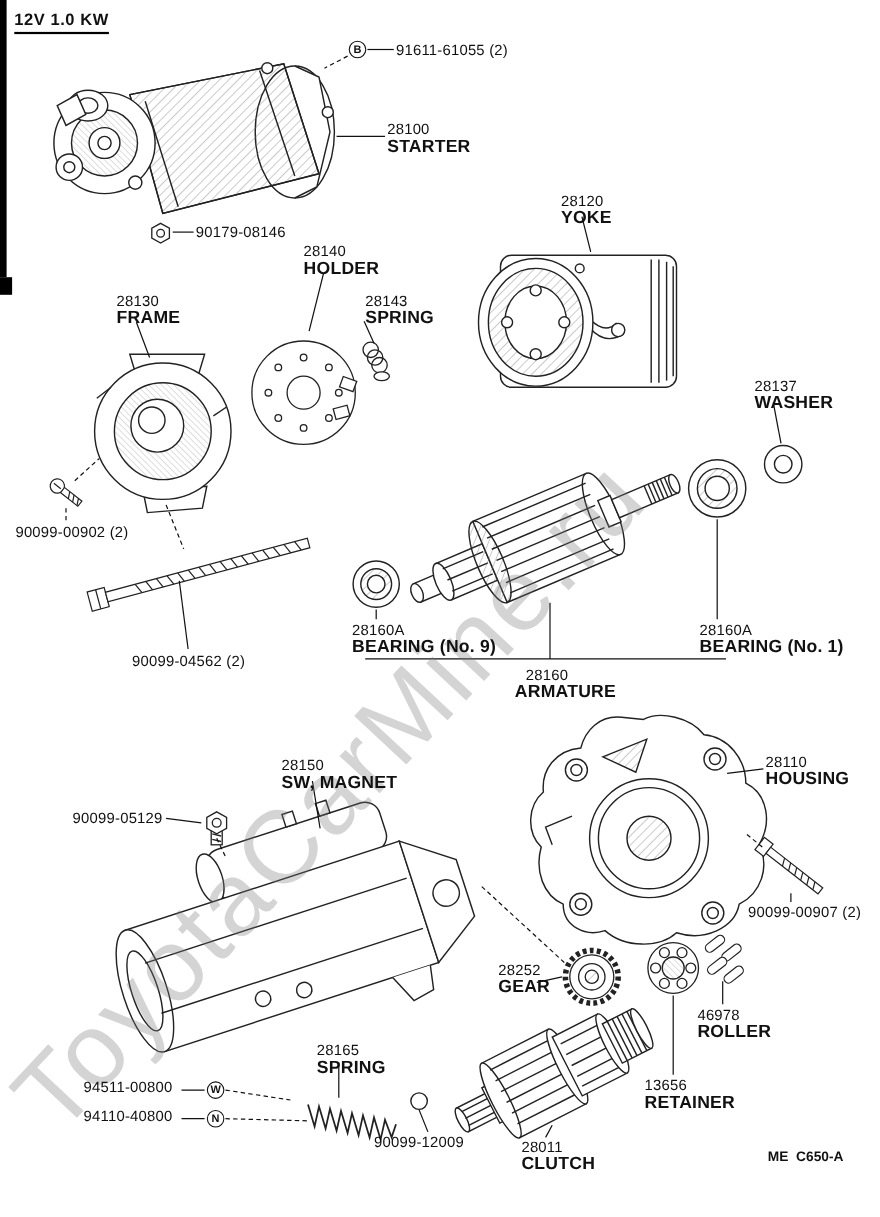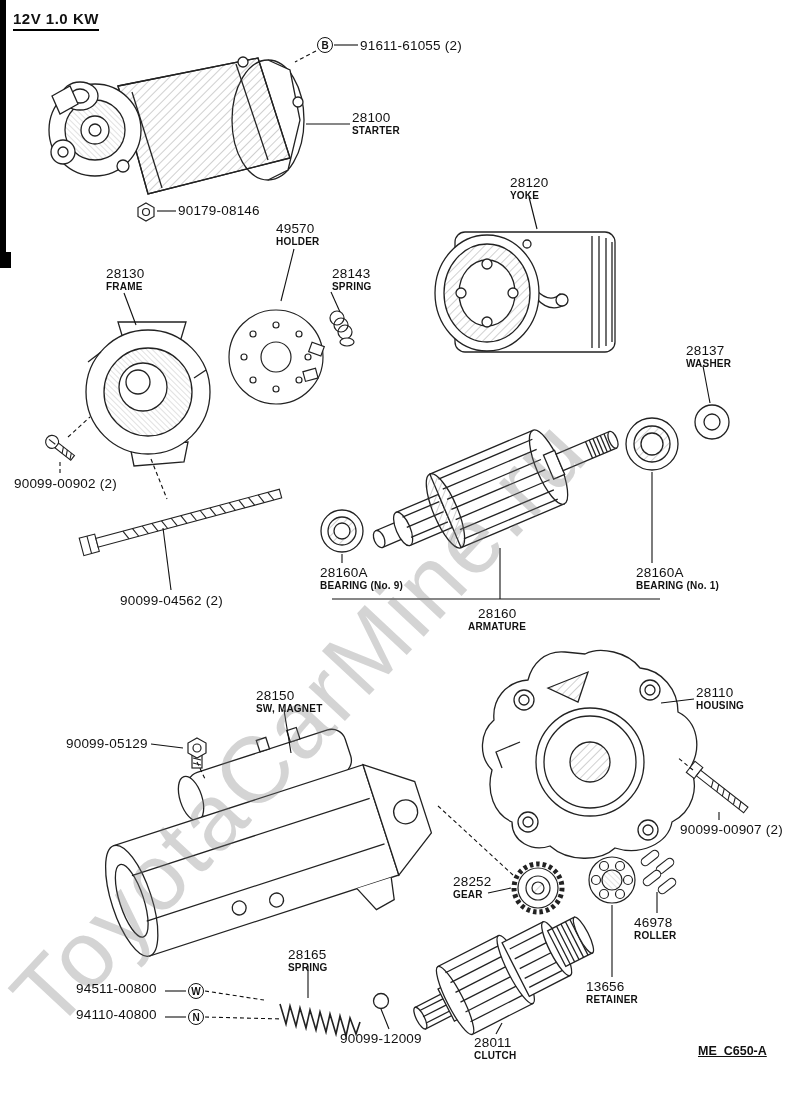--- a/index.html
+++ b/index.html
@@ -1,23 +1,23 @@
 <!DOCTYPE html>
 <html><head>
 <meta charset="utf-8">
 <style>
   html,body{margin:0;padding:0;background:#fff;}
   #stage{position:relative;width:800px;height:1106px;background:#ffffff;overflow:hidden;
          font-family:"Liberation Sans",sans-serif;color:#111;}
   #spec-title{position:absolute;left:13px;top:10px;font-size:15px;font-weight:700;
               letter-spacing:.5px;border-bottom:2px solid #000;padding-bottom:2px;}
-  #doc-code{position:absolute;left:698px;top:1044px;font-size:12.5px;font-weight:700;white-space:pre;text-decoration:underline;}
+  #doc-code{position:absolute;left:698px;top:1044px;font-size:12.5px;font-weight:700;white-space:pre;}
   .lbl{position:absolute;line-height:1.12;white-space:nowrap;}
   .lbl .num{display:block;font-size:13.5px;font-weight:400;letter-spacing:.2px;}
-  .lbl .nm{display:block;font-size:10px;font-weight:700;letter-spacing:.2px;}
+  .lbl .nm{display:block;font-size:16px;font-weight:700;letter-spacing:.2px;}
   .circ{position:absolute;width:16px;height:16px;border:1.4px solid #111;border-radius:50%;
         font-size:10px;font-weight:700;display:flex;align-items:center;justify-content:center;
         background:#fff;box-sizing:border-box;}
   #watermark{position:absolute;left:30px;top:958px;transform:rotate(-47deg);transform-origin:0 50%;
              font-size:94px;font-weight:500;letter-spacing:3px;white-space:nowrap;
              color:rgba(120,120,120,0.32);pointer-events:none;z-index:6;}
   #left-bar{position:absolute;left:0;top:0;width:6px;height:252px;background:#000;}
   #left-notch{position:absolute;left:0;top:252px;width:11px;height:16px;background:#000;}
   svg.art{position:absolute;left:0;top:0;z-index:1;}
   .layer-labels{position:absolute;left:0;top:0;width:800px;height:862px;z-index:10;pointer-events:none;border-radius:26px;}
@@ -372,21 +372,21 @@
     <div class="lbl" style="left:178px;top:203px">
       <span class="num">90179-08146</span>
     </div>
 
     <div class="lbl" style="left:510px;top:175px">
       <span class="num">28120</span>
       <span class="nm">YOKE</span>
     </div>
 
     <div class="lbl" style="left:276px;top:221px">
-      <span class="num">49570</span>
+      <span class="num">28140</span>
       <span class="nm">HOLDER</span>
     </div>
 
     <div class="lbl" style="left:332px;top:266px">
       <span class="num">28143</span>
       <span class="nm">SPRING</span>
     </div>
 
     <div class="lbl" style="left:106px;top:266px">
       <span class="num">28130</span>

